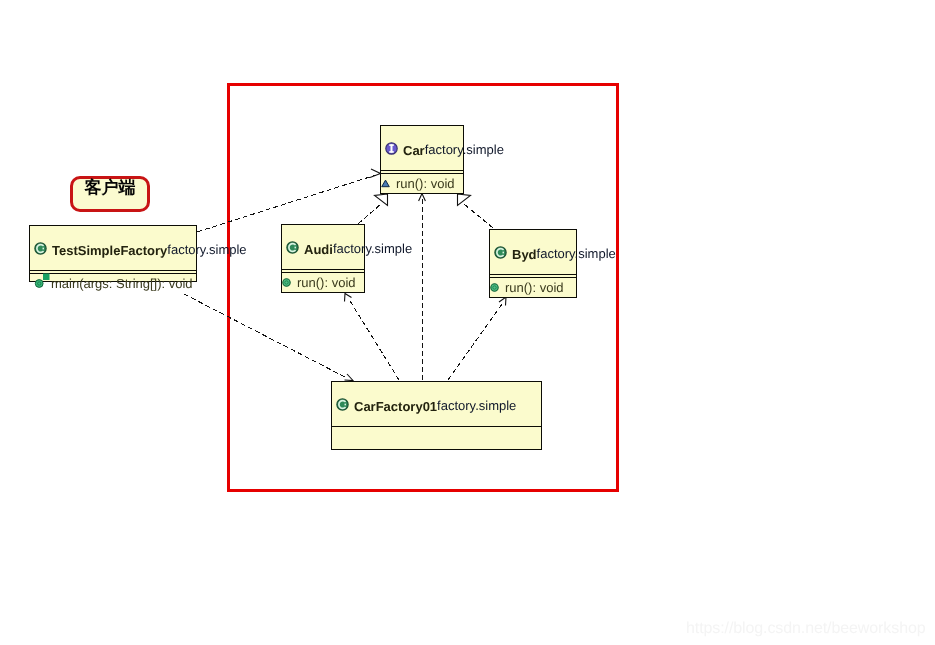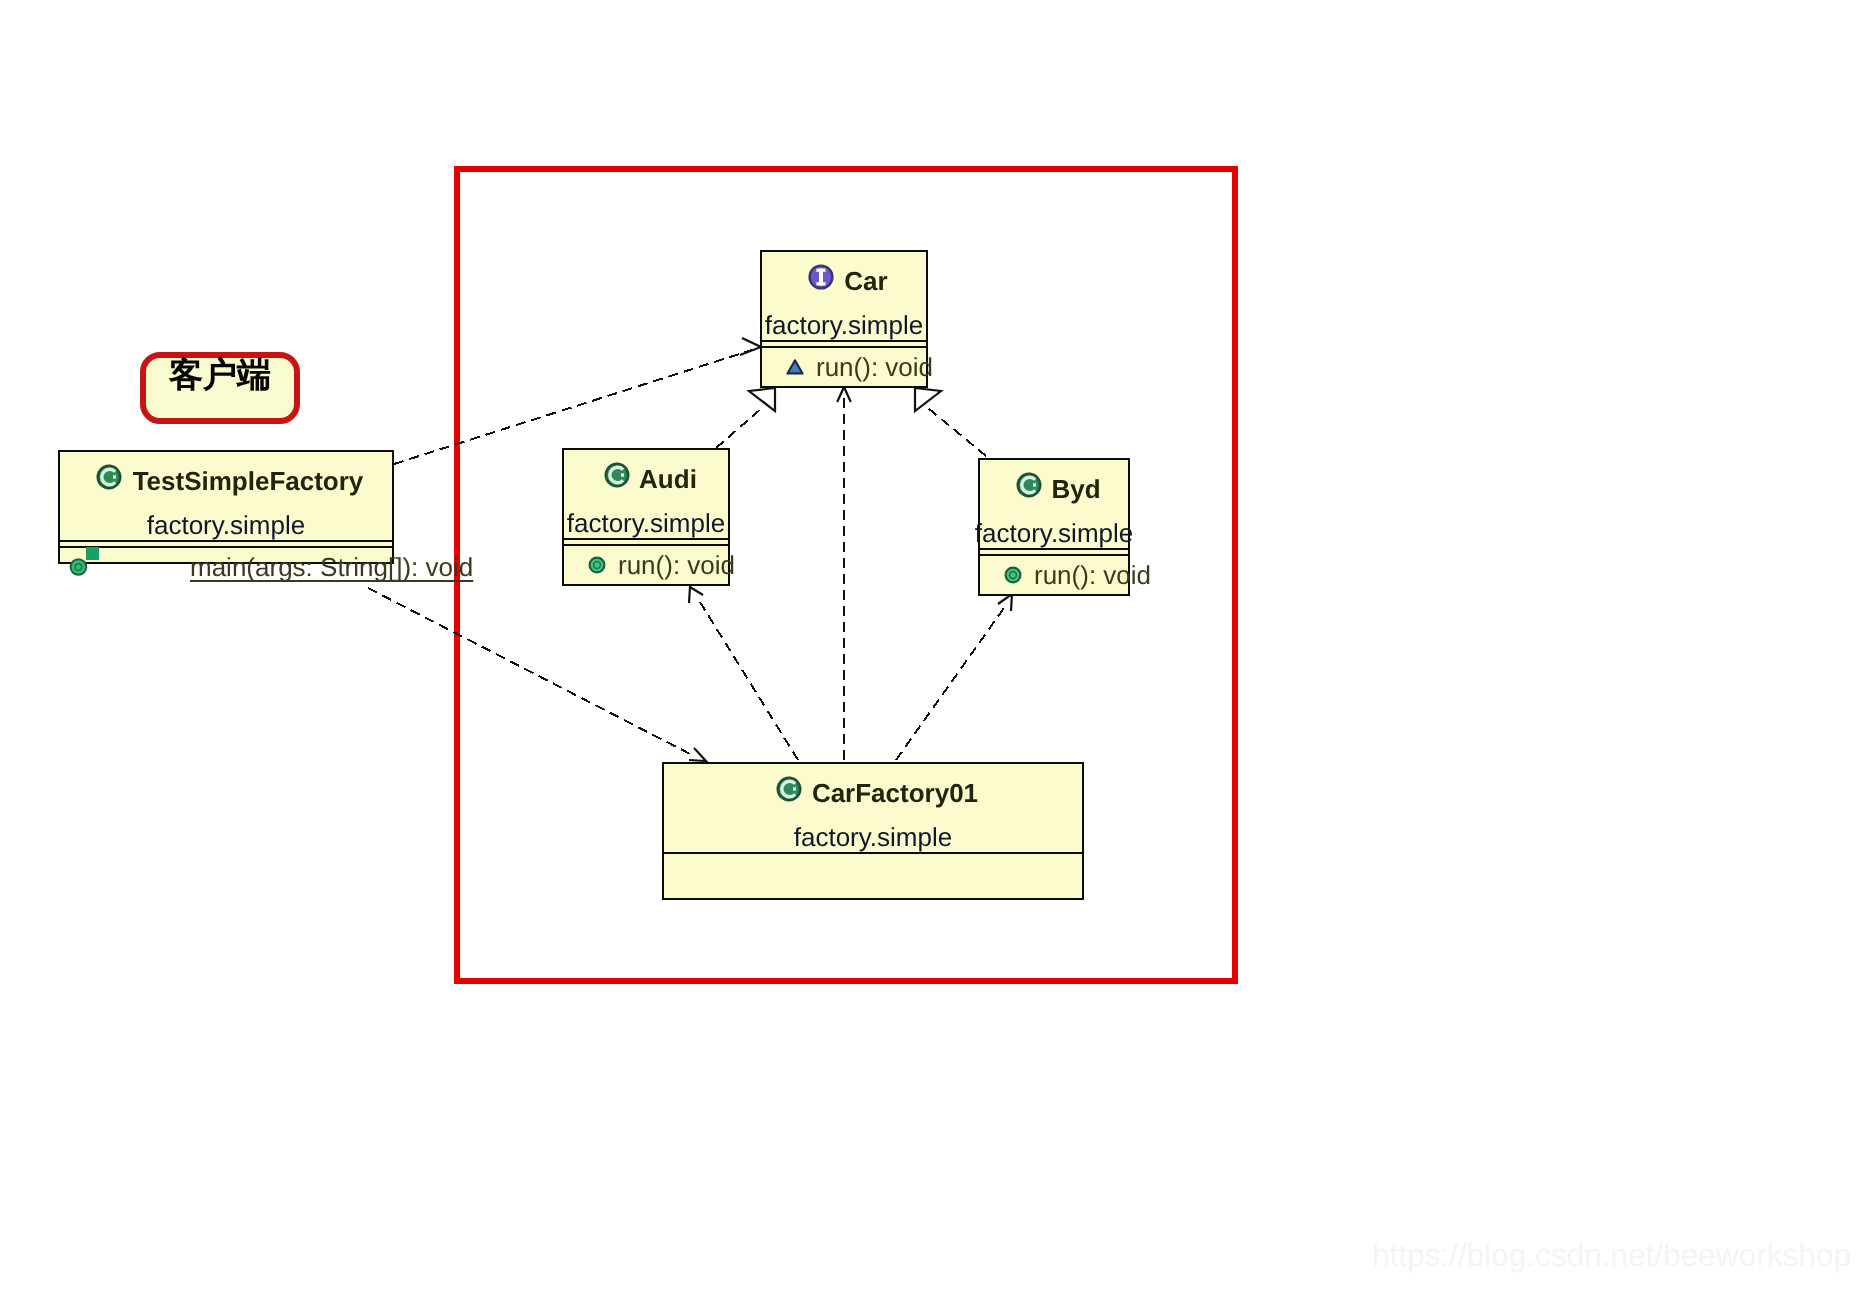--- a/index.html
+++ b/index.html
@@ -18,33 +18,33 @@
   #client-badge{position:absolute;box-sizing:border-box;
       border:3px solid #c81414;border-radius:10px;background:#fbfbd0;
       display:flex;align-items:flex-start;justify-content:center;
       font-family:"Liberation Sans",sans-serif;font-weight:bold;
       font-size:17px;color:#050505;letter-spacing:0px;line-height:1;}
 
   
   .uml-box{position:absolute;box-sizing:border-box;border:1px solid #0c0c06;
       background:#fbfbcd;will-change:transform;}
   .uml-head{box-sizing:border-box;height:45px;position:relative;
-      display:flex;flex-direction:column;align-items:center;justify-content:flex-start;
+      display:flex;flex-direction:row;align-items:center;justify-content:flex-start;
       border-bottom:1px solid #0c0c06;}
   .uml-title{display:flex;align-items:center;justify-content:center;gap:5px;
       font-size:13px;font-weight:bold;color:#23230f;height:21px;line-height:21px;
       margin-top:4px;padding-left:4px;}
   .uml-pkg{font-size:13px;color:#0f172a;line-height:16px;margin-top:4px;}
   .uml-members{box-sizing:border-box;border-top:1px solid #0c0c06;margin-top:2px;padding-top:0px;}
   .uml-member{display:flex;align-items:center;gap:0px;font-size:13px;color:#3a3a1d;
-      height:19px;padding-left:12px;white-space:nowrap;position:relative;}
+      height:19px;padding-left:0;white-space:nowrap;position:relative;}
   .uml-member.is-static{padding-left:4px;}
   .uml-member > span{flex:0 0 auto;}
-  .uml-member.is-static > .m-label{text-decoration:underline;text-underline-offset:2px;
-      text-decoration-skip-ink:none;text-decoration-thickness:1px;margin-left:44px;}
+  .uml-member.is-static > .m-label{text-underline-offset:2px;
+      text-decoration-skip-ink:none;text-decoration-thickness:1px;}
 
   svg.ico{display:block;}
 
   
   #links{position:absolute;left:0;top:0;width:935px;height:645px;overflow:visible;}
 
   #watermark{position:absolute;left:686px;top:620px;font-size:16px;color:#f4f4f4;
       letter-spacing:-0.1px;}
 </style>
 </head>
@@ -157,21 +157,21 @@
             <span>
               <svg class="ico" style="margin-right:6px" width="9" height="9" viewBox="0 0 18 18">
                 <circle cx="9" cy="9" r="7.4" fill="#4cbf84" stroke="#14643a" stroke-width="2.2"></circle>
                 <circle cx="9" cy="9" r="3.4" fill="none" stroke="#1b7344" stroke-width="1.5"></circle>
               </svg>
             </span>
             <span class="m-label">run(): void</span>
           </div>
         </div>
       </div>
-      <div class="uml-box" style="left: 489px; top: 229px; width: 76px; height: 69px;">
+      <div class="uml-box" style="left: 489px; top: 229px; width: 88px; height: 69px;">
         <div class="uml-head">
           <div class="uml-title">
             <span>
               <svg class="ico" style="position:relative;top:-2px" width="13" height="13" viewBox="0 0 26 26">
                 <circle cx="13" cy="13" r="11.2" fill="#2f8a59" stroke="#1d5234" stroke-width="2.6"></circle>
                 <path d="M19.2 7.6A7.8 7.8 0 1 0 19.2 18.4" fill="none" stroke="#d8f2e0" stroke-width="3.4"></path>
                 <rect x="13.4" y="11.3" width="6.6" height="3.4" fill="#d8f2e0"></rect>
                 <rect x="12.0" y="9.6" width="5.0" height="6.8" fill="#2f8a59"></rect>
               </svg>
             </span>

